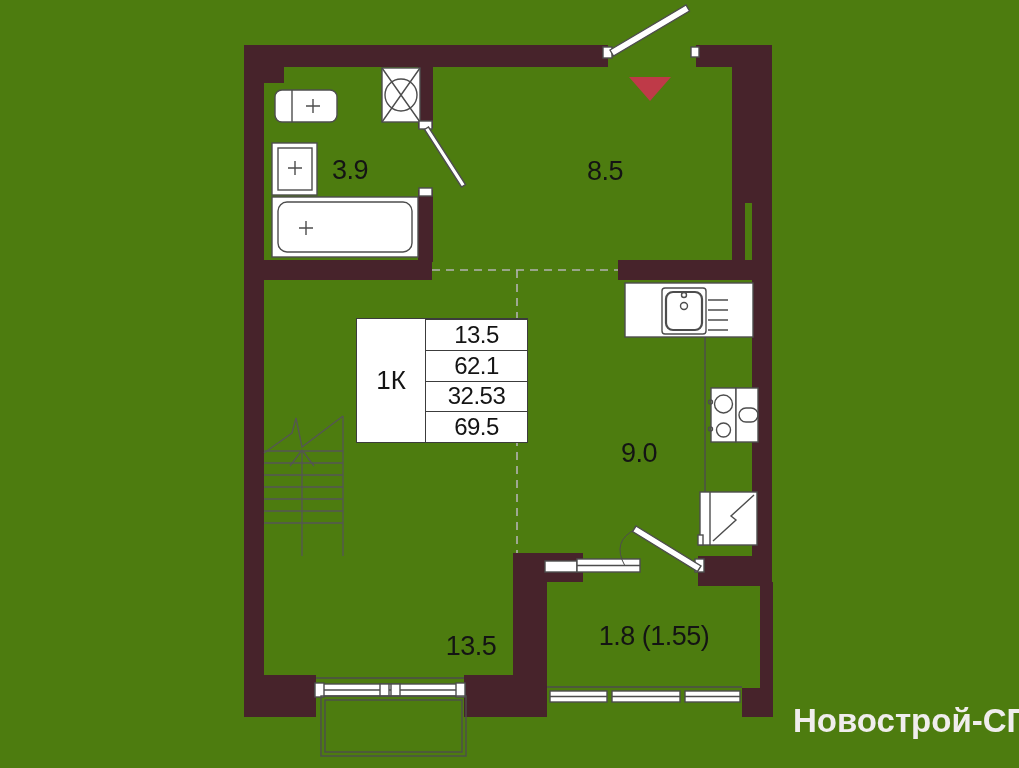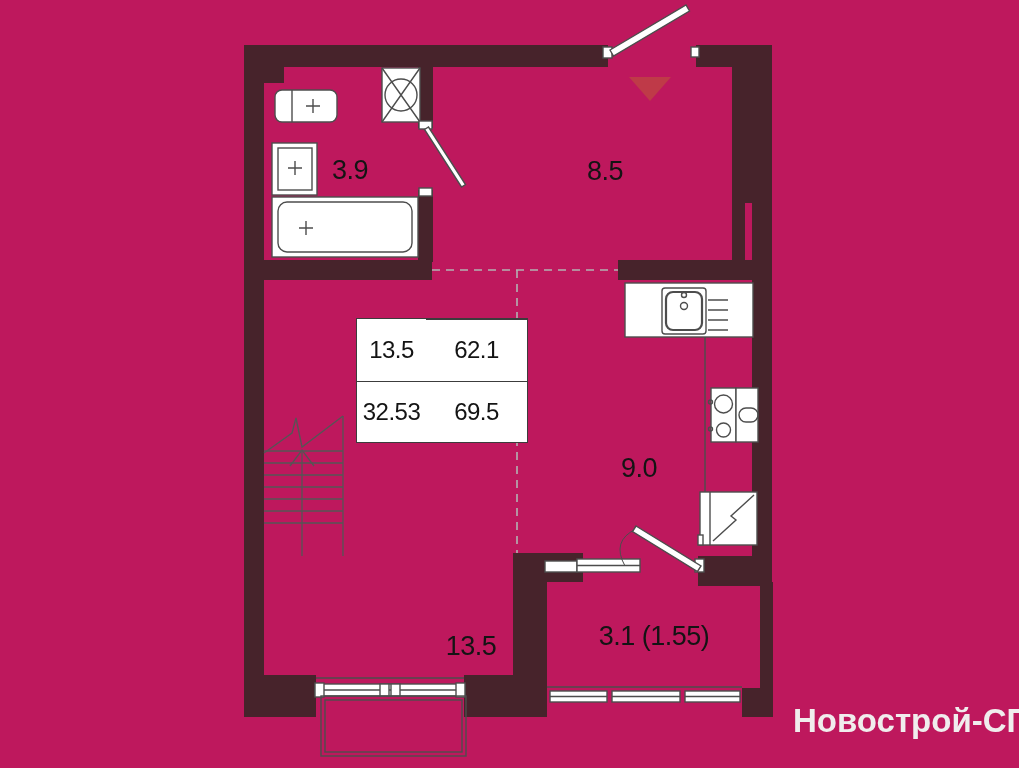--- a/index.html
+++ b/index.html
@@ -1,19 +1,19 @@
 <!DOCTYPE html>
 <html><head>
 <meta charset="utf-8">
 <style>
   html,body{margin:0;padding:0;background:#ffffff;}
   .stage{
     position:relative;
     width:1019px;height:768px;
-    background:#be185d;
+    background:#4d7c0f;
     overflow:hidden;
     font-family:"Liberation Sans", sans-serif;
   }
   .plan-svg{position:absolute;left:0;top:0;width:1019px;height:768px;}
   .room-label{
     position:absolute;
     transform:translate(-50%,-50%);
     color:#141414;
     font-size:27px;
     white-space:nowrap;
@@ -189,25 +189,26 @@
       <path d="M550,696.5 L607,696.5"></path>
       <rect x="612" y="691" width="68" height="11" fill="#ffffff"></rect>
       <path d="M612,696.5 L680,696.5"></path>
       <rect x="685" y="691" width="55" height="11" fill="#ffffff"></rect>
       <path d="M685,696.5 L740,696.5"></path>
     </g>
   </svg>
 
   <div class="room-label" style="left:350px;top:170px;">3.9</div>
   <div class="room-label" style="left:605px;top:171px;text-align:center;">8.5</div>
-  <div class="room-label" style="left:639px;top:468px;">9.0</div>
+  <div class="room-label" style="left:639px;top:453px;">9.0</div>
   <div class="room-label" style="left:471px;top:646px;">13.5</div>
-  <div class="room-label" style="left:654px;top:636px;">3.1 (1.55)</div>
+  <div class="room-label" style="left:654px;top:636px;">1.8 (1.55)</div>
 
   <div class="area-table">
+    <div class="type-cell">1К</div>
     <div class="val-cell">13.5</div>
     <div class="val-cell">62.1</div>
     <div class="val-cell">32.53</div>
     <div class="val-cell">69.5</div>
   </div>
 
   <div class="watermark">Новострой-СПб</div>
 
 </div>
 

